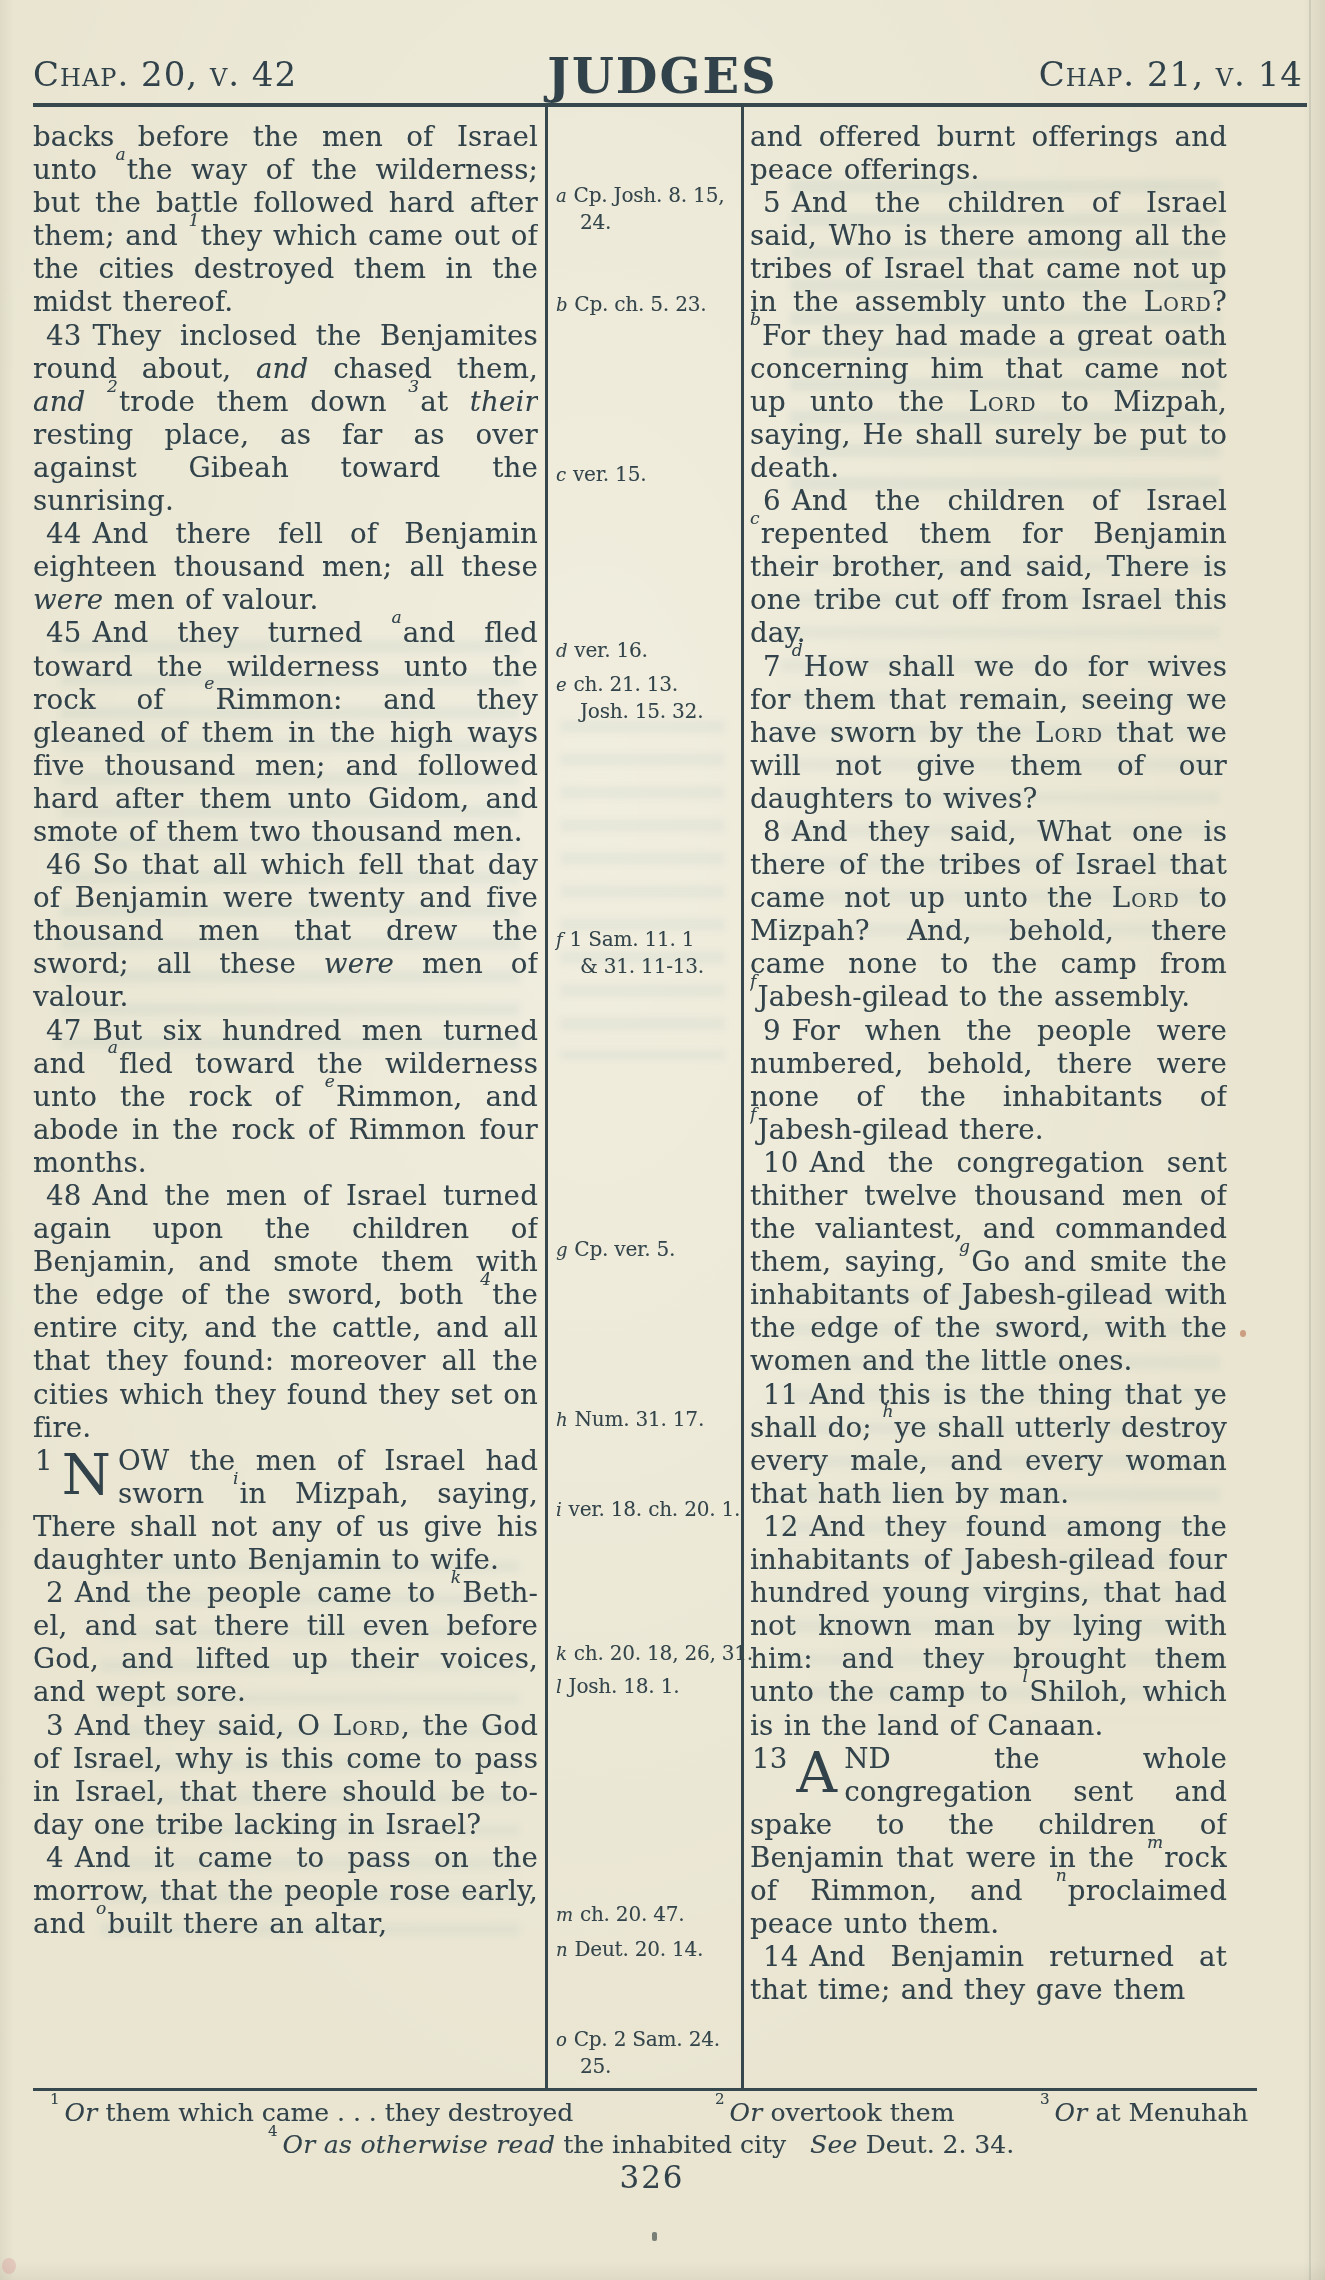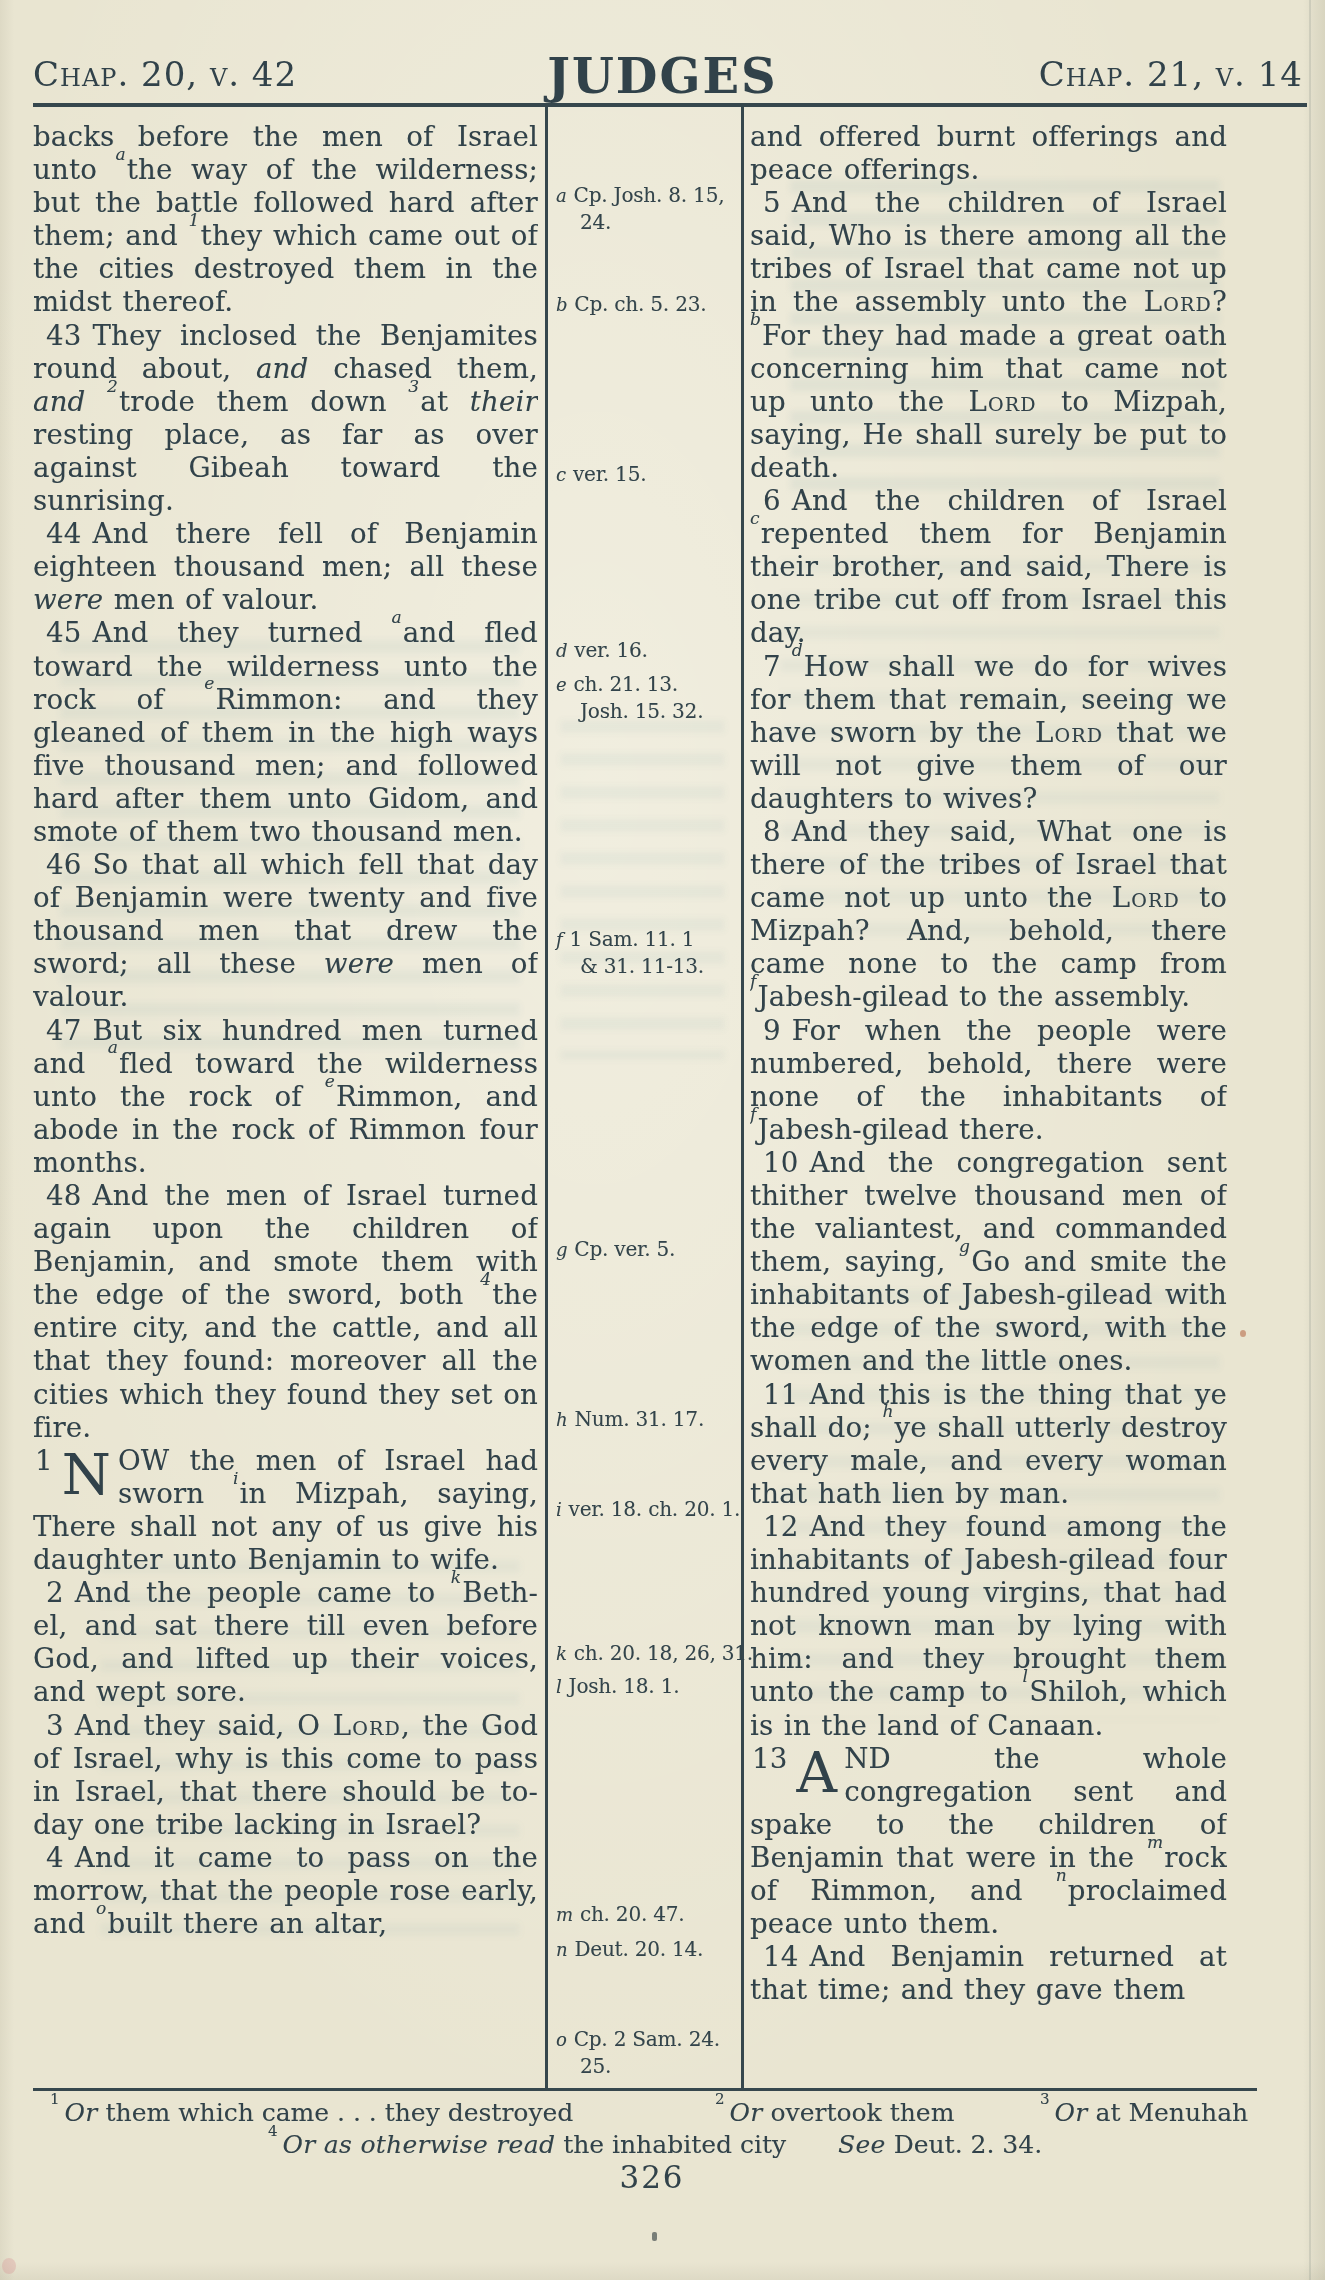--- a/index.html
+++ b/index.html
@@ -42,21 +42,21 @@
   
   .xref{position:absolute;left:556px;font-size:20px;line-height:26px;letter-spacing:-0.2px;
         padding-left:24px;text-indent:-24px;white-space:pre;color:#33444b;
         text-shadow:0.3px 0.3px 0 rgba(43,62,64,0.25);}
   .xref .ref-letter{font-style:italic;font-size:18px;margin-right:7px;}
   
   .fn{position:absolute;font-size:25px;line-height:30px;white-space:nowrap;
       text-shadow:0.3px 0.3px 0 rgba(43,62,64,0.25);}
   sup.fnm{font-size:15px;line-height:0;position:relative;top:-8px;margin-right:5px;}
   .fn i{letter-spacing:0.3px;}
-  .see-gap{margin-left:52px;text-align:right;}
+  .see-gap{margin-left:24px;text-align:right;}
   .pageno{position:absolute;top:2159px;left:592px;width:120px;text-align:center;
           font-size:31px;letter-spacing:2px;font-weight:500;}
   .speck{position:absolute;border-radius:50%;}
 </style>
 </head>
 <body>
 
 <div class="page">
 
   <div class="ghost" style="left:790px;top:180px;width:430px;height:330px;"></div>

